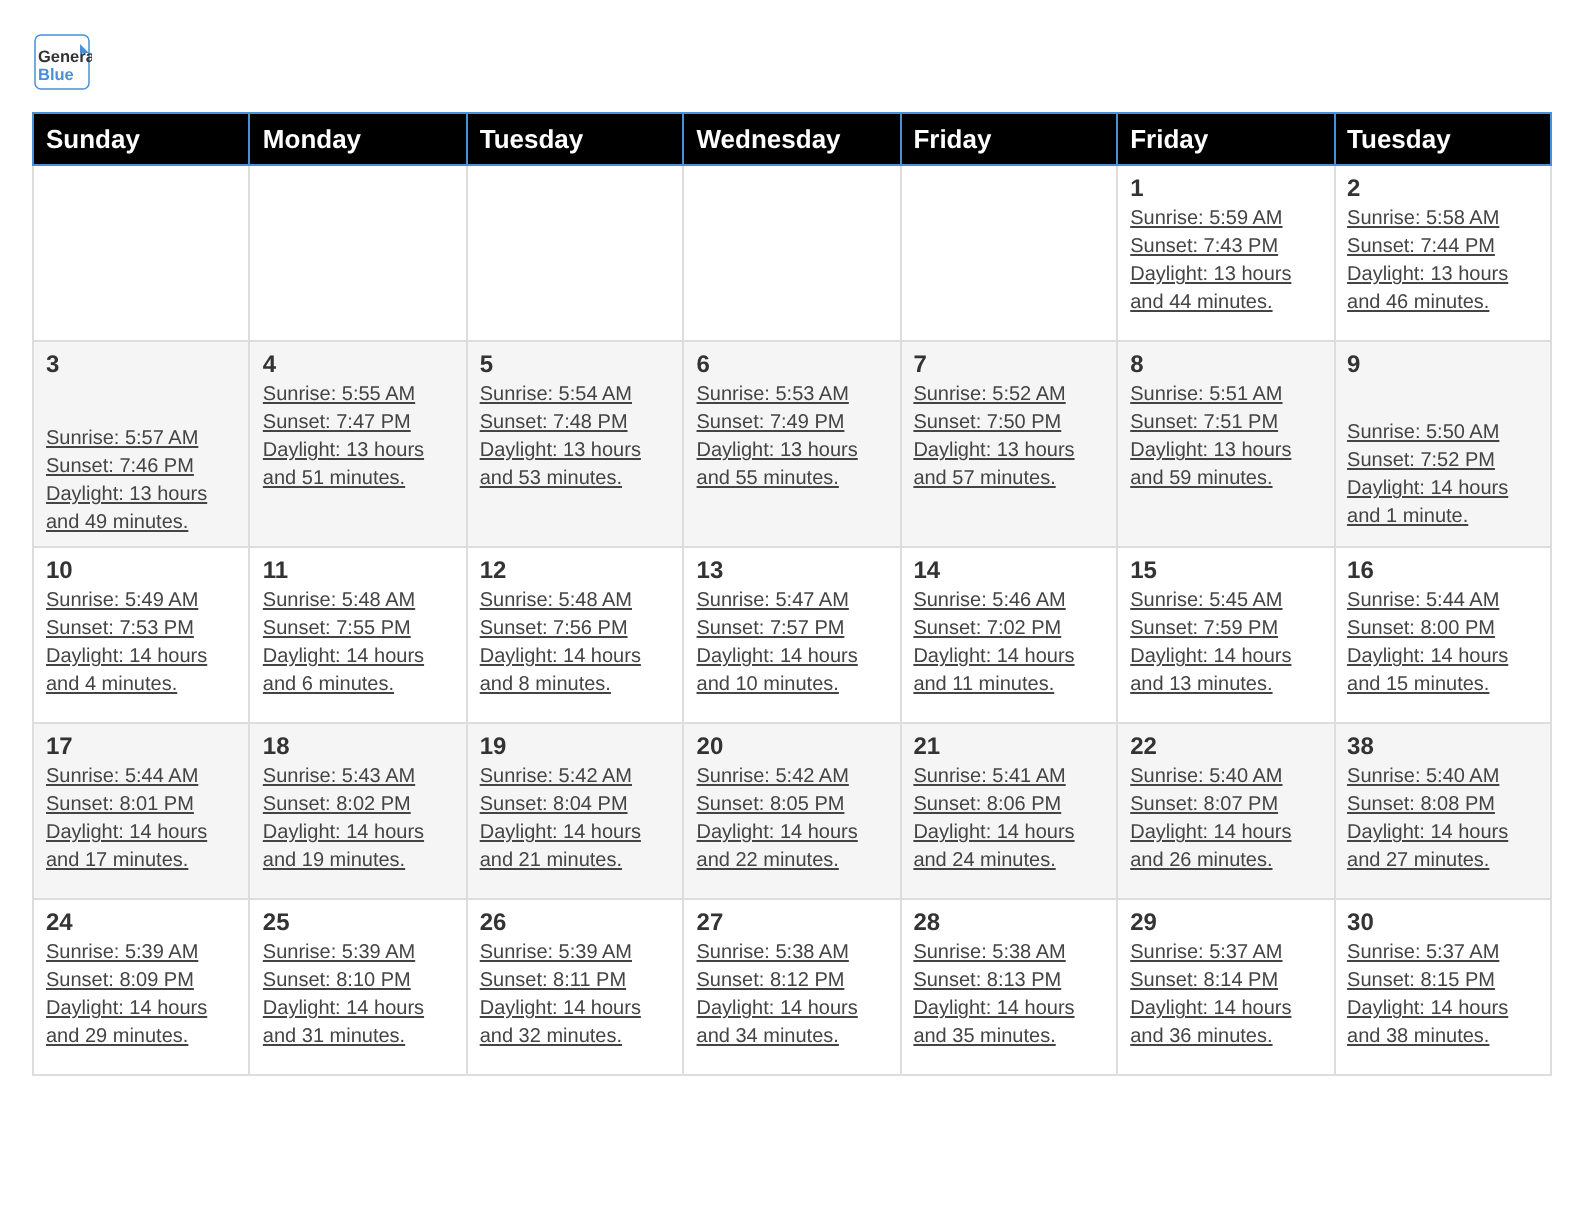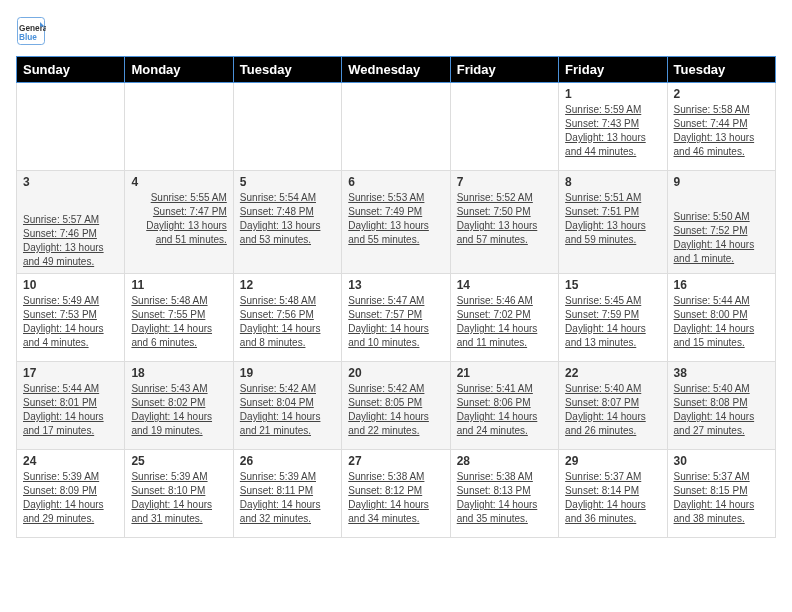--- a/index.html
+++ b/index.html
@@ -149,21 +149,21 @@
       <tr>
         <td>
           <span class="day-number">3</span>
           <div class="day-info" style="white-space: pre-line; margin-top: 24px;">Sunrise: 5:57 AM
 Sunset: 7:46 PM
 Daylight: 13 hours
 and 49 minutes.</div>
         </td>
         <td>
           <span class="day-number">4</span>
-          <div class="day-info" style="white-space: pre-line; text-align: right;">Sunrise: 5:55 AM
+          <div class="day-info" style="white-space: pre-line;">Sunrise: 5:55 AM
 Sunset: 7:47 PM
 Daylight: 13 hours
 and 51 minutes.</div>
         </td>
         <td>
           <span class="day-number">5</span>
           <div class="day-info" style="white-space: pre-line;">Sunrise: 5:54 AM
 Sunset: 7:48 PM
 Daylight: 13 hours
 and 53 minutes.</div>

